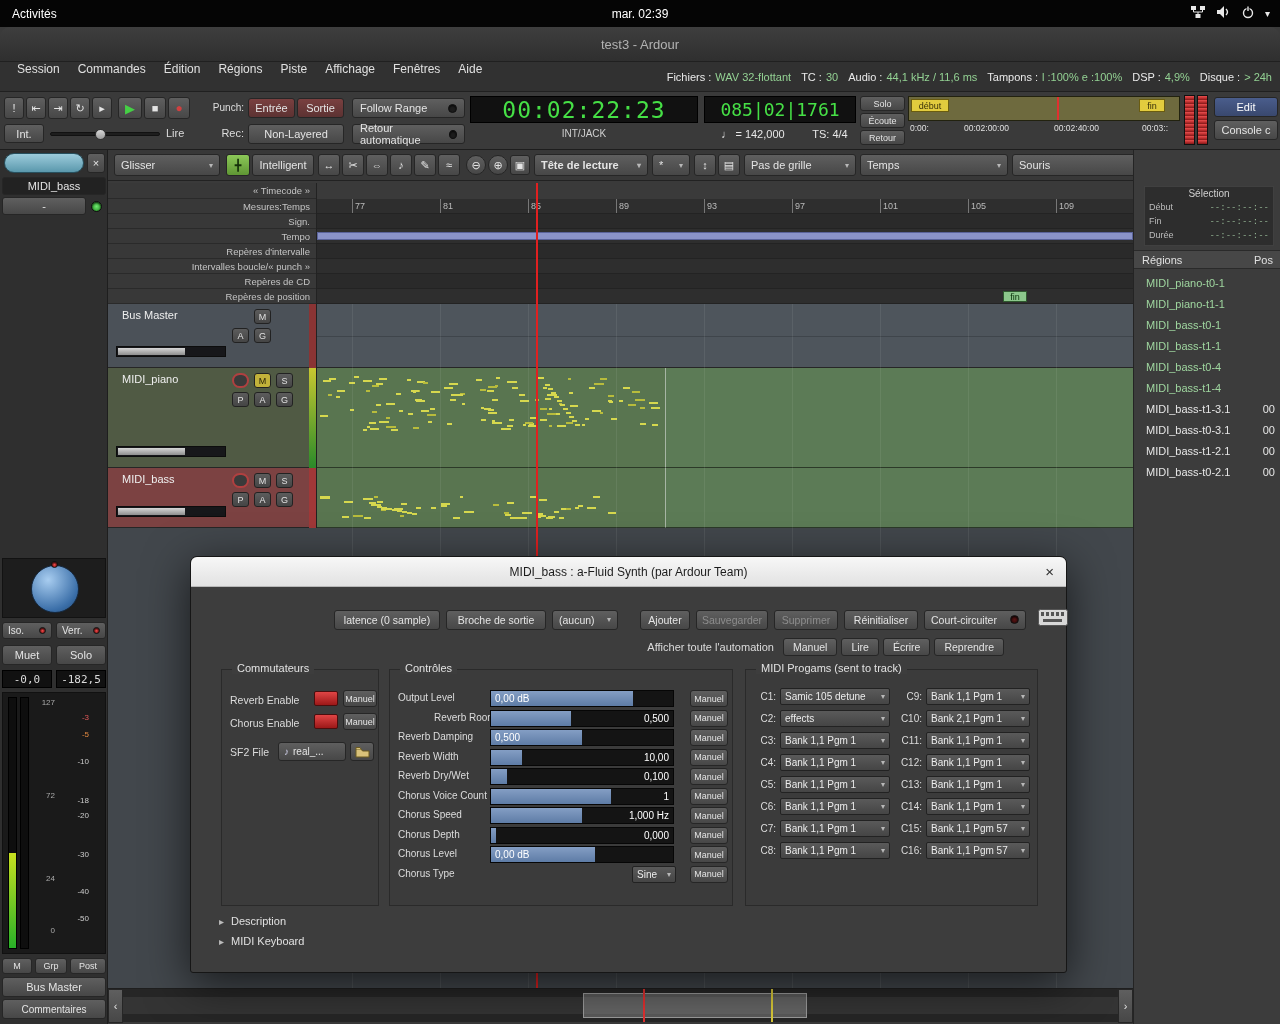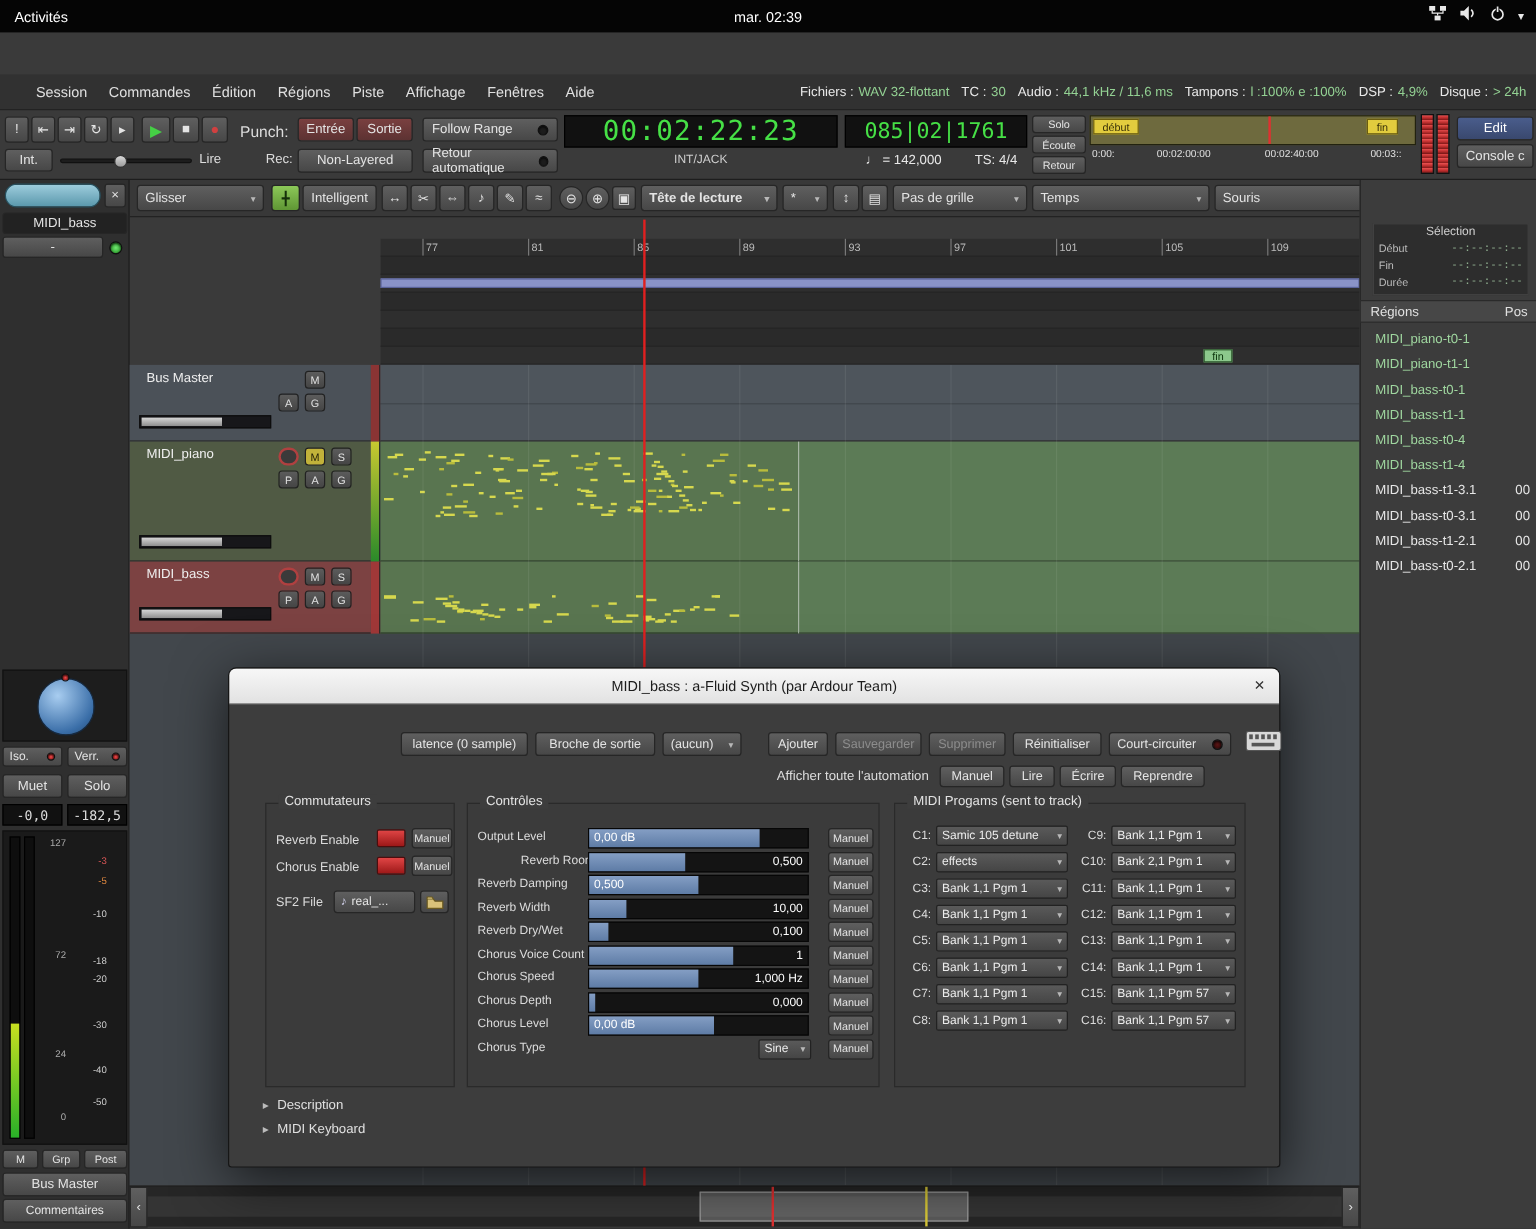--- a/index.html
+++ b/index.html
@@ -50,23 +50,26 @@
           </svg></span>
       <span><svg width="14" height="14">
             <circle cx="7" cy="8" r="4.5" stroke="#e8e8e8" fill="none" stroke-width="1.4"></circle>
             <line x1="7" y1="1" x2="7" y2="6" stroke="#050505" stroke-width="3"></line>
             <line x1="7" y1="1.5" x2="7" y2="6" stroke="#e8e8e8" stroke-width="1.4"></line>
           </svg></span>
       <span style="color:#e8e8e8;font-size:10px;">▾</span>
     </div>
   </div>
 
+  <div class="abs" style="left:0;top:27px;width:1280px;height:35px;background:linear-gradient(#3e3e3e,#2f2f2f);border-radius:10px 10px 0 0;border-bottom:1px solid #202020;display:flex;align-items:center;justify-content:center;">
+    <div style="color:#b2b2b2;font-size:13px;">test3 - Ardour</div>
+  </div>
 
   <div class="abs" style="left:0;top:62px;width:1280px;height:30px;background:#313131;border-bottom:1px solid #202020;display:flex;align-items:stretch;">
-    <div id="menu-items" style="display:flex;align-items:center;padding-left:21px;">
+    <div id="menu-items" style="display:flex;align-items:flex-start;padding-left:8px;">
         <div class="menu-item">Session</div>
         <div class="menu-item">Commandes</div>
         <div class="menu-item">Édition</div>
         <div class="menu-item">Régions</div>
         <div class="menu-item">Piste</div>
         <div class="menu-item">Affichage</div>
         <div class="menu-item">Fenêtres</div>
         <div class="menu-item">Aide</div>
       </div>
     <div id="menu-status" style="position:absolute;right:8px;top:0;height:30px;display:flex;align-items:center;">
@@ -113,21 +116,21 @@
       </div>
     <div class="btn" style="position:absolute;left:168px;top:5px;width:22px;height:22px;color:#d04040;font-size:12px;">
         <span>●</span>
       </div>
     <div class="btn" style="position:absolute;left:4px;top:32px;width:40px;height:19px;">Int.</div>
     <div style="position:absolute;left:50px;top:40px;width:110px;height:4px;background:#1d1d1d;border:1px solid #111;border-radius:2px;">
       <div style="position:absolute;left:44px;top:-4px;width:11px;height:11px;border-radius:50%;background:linear-gradient(#d8d8d8,#9a9a9a);border:1px solid #333;"></div>
     </div>
     <div style="position:absolute;left:166px;top:35px;font-size:11px;color:#ddd;">Lire</div>
 
-    <div style="position:absolute;left:200px;top:10px;width:44px;font-size:13px;color:#ddd;text-align:left;">Punch:</div>
+    <div style="position:absolute;left:200px;top:10px;width:44px;font-size:10px;color:#ddd;text-align:right;">Punch:</div>
     <div class="btn red" style="position:absolute;left:248px;top:6px;width:47px;height:20px;">Entrée</div>
     <div class="btn red" style="position:absolute;left:297px;top:6px;width:47px;height:20px;">Sortie</div>
     <div style="position:absolute;left:200px;top:35px;width:44px;font-size:11px;color:#ddd;text-align:right;">Rec:</div>
     <div class="btn" style="position:absolute;left:248px;top:32px;width:96px;height:20px;">Non-Layered</div>
 
     <div class="btn" style="position:absolute;left:352px;top:6px;width:113px;height:20px;justify-content:space-between;padding:0 7px;">
         <span>Follow Range</span>
         <span class="led"></span>
       </div>
     <div class="btn" style="position:absolute;left:352px;top:32px;width:113px;height:20px;justify-content:space-between;padding:0 7px;">
@@ -270,20 +273,30 @@
       </div>
     <div id="strip-bottom-btns">
         <div class="btn" style="position: absolute; left: 2px; top: 808px; width: 30px; height: 16px; font-size: 9px;">M</div>
         <div class="btn" style="position: absolute; left: 35px; top: 808px; width: 32px; height: 16px; font-size: 9px;">Grp</div>
         <div class="btn" style="position: absolute; left: 70px; top: 808px; width: 36px; height: 16px; font-size: 9px;">Post</div>
       </div>
     <div class="btn" style="position:absolute;left:2px;top:827px;width:104px;height:20px;">Bus Master</div>
     <div class="btn" style="position:absolute;left:2px;top:849px;width:104px;height:20px;font-size:10px;">Commentaires</div>
   </div>
 
+  <div id="ruler-labels" class="abs" style="left:108px;top:183px;width:209px;height:121px;background:#383838;border-right:1px solid #222;">
+      <div class="rowlab" style="position: absolute; left: 0px; right: 0px; top: 0px; height: 16px;">« Timecode »</div>
+      <div class="rowlab" style="position: absolute; left: 0px; right: 0px; top: 16px; height: 15px;">Mesures:Temps</div>
+      <div class="rowlab" style="position: absolute; left: 0px; right: 0px; top: 31px; height: 15px;">Sign.</div>
+      <div class="rowlab" style="position: absolute; left: 0px; right: 0px; top: 46px; height: 15px;">Tempo</div>
+      <div class="rowlab" style="position: absolute; left: 0px; right: 0px; top: 61px; height: 15px;">Repères d'intervalle</div>
+      <div class="rowlab" style="position: absolute; left: 0px; right: 0px; top: 76px; height: 15px;">Intervalles boucle/« punch »</div>
+      <div class="rowlab" style="position: absolute; left: 0px; right: 0px; top: 91px; height: 15px;">Repères de CD</div>
+      <div class="rowlab" style="position: absolute; left: 0px; right: 0px; top: 106px; height: 15px;">Repères de position</div>
+    </div>
 
   <div id="ruler-canvas" class="abs" style="left:317px;top:183px;width:816px;height:121px;overflow:hidden;">
       <div style="position: absolute; left: 0px; right: 0px; top: 16px; height: 15px; background: rgb(46, 46, 46); border-bottom: 1px solid rgb(35, 35, 35);">
         <span style="position: absolute; left: 35px; top: 0px; width: 1px; height: 100%; background: rgb(119, 119, 119);"></span>
         <span class="tick" style="left: 38px; top: 2px; color: rgb(187, 187, 187);">77</span>
         <span style="position: absolute; left: 123px; top: 0px; width: 1px; height: 100%; background: rgb(119, 119, 119);"></span>
         <span class="tick" style="left: 126px; top: 2px; color: rgb(187, 187, 187);">81</span>
         <span style="position: absolute; left: 211px; top: 0px; width: 1px; height: 100%; background: rgb(119, 119, 119);"></span>
         <span class="tick" style="left: 214px; top: 2px; color: rgb(187, 187, 187);">85</span>
         <span style="position: absolute; left: 299px; top: 0px; width: 1px; height: 100%; background: rgb(119, 119, 119);"></span>

